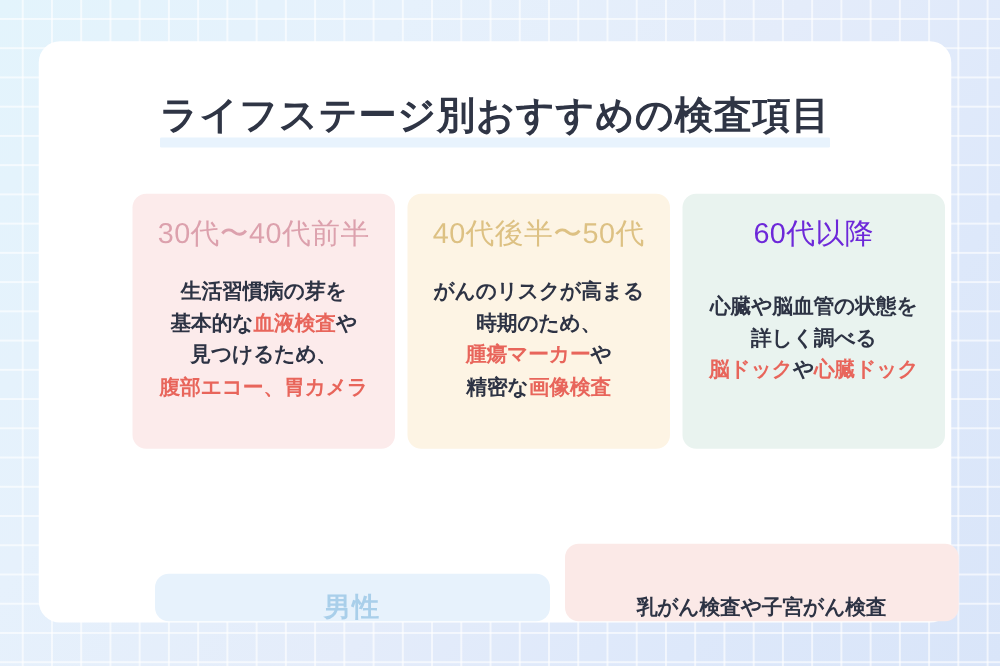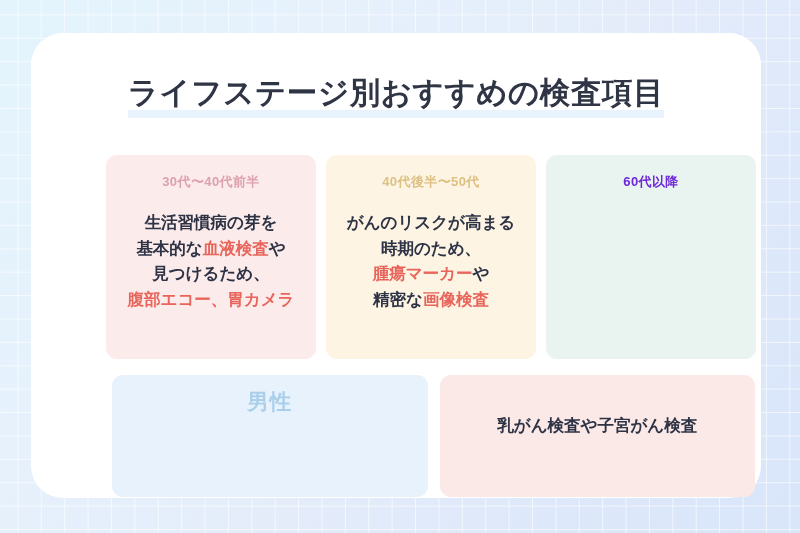--- a/index.html
+++ b/index.html
@@ -39,21 +39,21 @@
   }
 
   
   #panel {
     position: absolute;
     left: 31px;
     top: 33px;
     width: 730px;
     height: 465px;
     background: #ffffff;
-    border-radius: 32px;
+    border-radius: 17px;
   }
 
   
   #title-wrap {
     position: absolute;
     left: 0;
     right: 0;
     top: 44px;
     text-align: center;
   }
@@ -96,22 +96,22 @@
     padding: 20px 10px 14px 10px;
     text-align: center;
     display: flex;
     flex-direction: column;
   }
   .stage-card.pink   { background: #fcebeb; }
   .stage-card.cream  { background: #fdf4e4; }
   .stage-card.mint   { background: #e9f3ef; }
 
   .stage-head {
-    font-size: 13px;
-    font-weight: bold;
+    font-size: 23px;
+    font-weight: normal;
     letter-spacing: 0.4px;
     line-height: 1;
   }
   .stage-head.c-pink  { color: #dca1ad; }
   .stage-head.c-gold  { color: #ddc183; }
   .stage-head.c-green { color: #6d28d9; }
 
   .stage-body {
     margin-top: 22px;
     font-size: 16.6px;
@@ -119,26 +119,27 @@
     line-height: 1.55;
     color: #2d3344;
     letter-spacing: -0.1px;
   }
   .stage-card.mint .stage-body { margin-top: 34px; }
   .hl { color: #e8655b; }
 
   
   #gender-row {
     position: absolute;
-    left: 81px;
+    left: 93px;
     top: 342px;
     width: 643px;
     height: 122px;
     display: flex;
     gap: 12px;
+    align-items: flex-end;
   }
   .gender-card {
     flex: 1 1 0;
     border-radius: 11px;
     text-align: center;
     padding-top: 17px;
   }
   .gender-card.blue { background: #e7f2fc; }
   .gender-card.rose { background: #fbe9e7; }
 
@@ -209,20 +210,31 @@
           <span class="hl">腫瘍マーカー</span><span>や</span>
         </div>
         <div>
           <span>精密な</span><span class="hl">画像検査</span>
         </div>
       </div>
     </div>
 
     <div class="stage-card mint">
       <div class="stage-head c-green">60代以降</div>
+      <div class="stage-body">
+        <div>
+          <span>心臓や脳血管の状態を</span>
+        </div>
+        <div>
+          <span>詳しく調べる</span>
+        </div>
+        <div>
+          <span class="hl">脳ドック</span><span>や</span><span class="hl">心臓ドック</span>
+        </div>
+      </div>
     </div>
 
   </div>
 
   <div id="gender-row">
 
     <div class="gender-card blue">
       <div class="gender-head c-blue">男性</div>
     </div>
 

